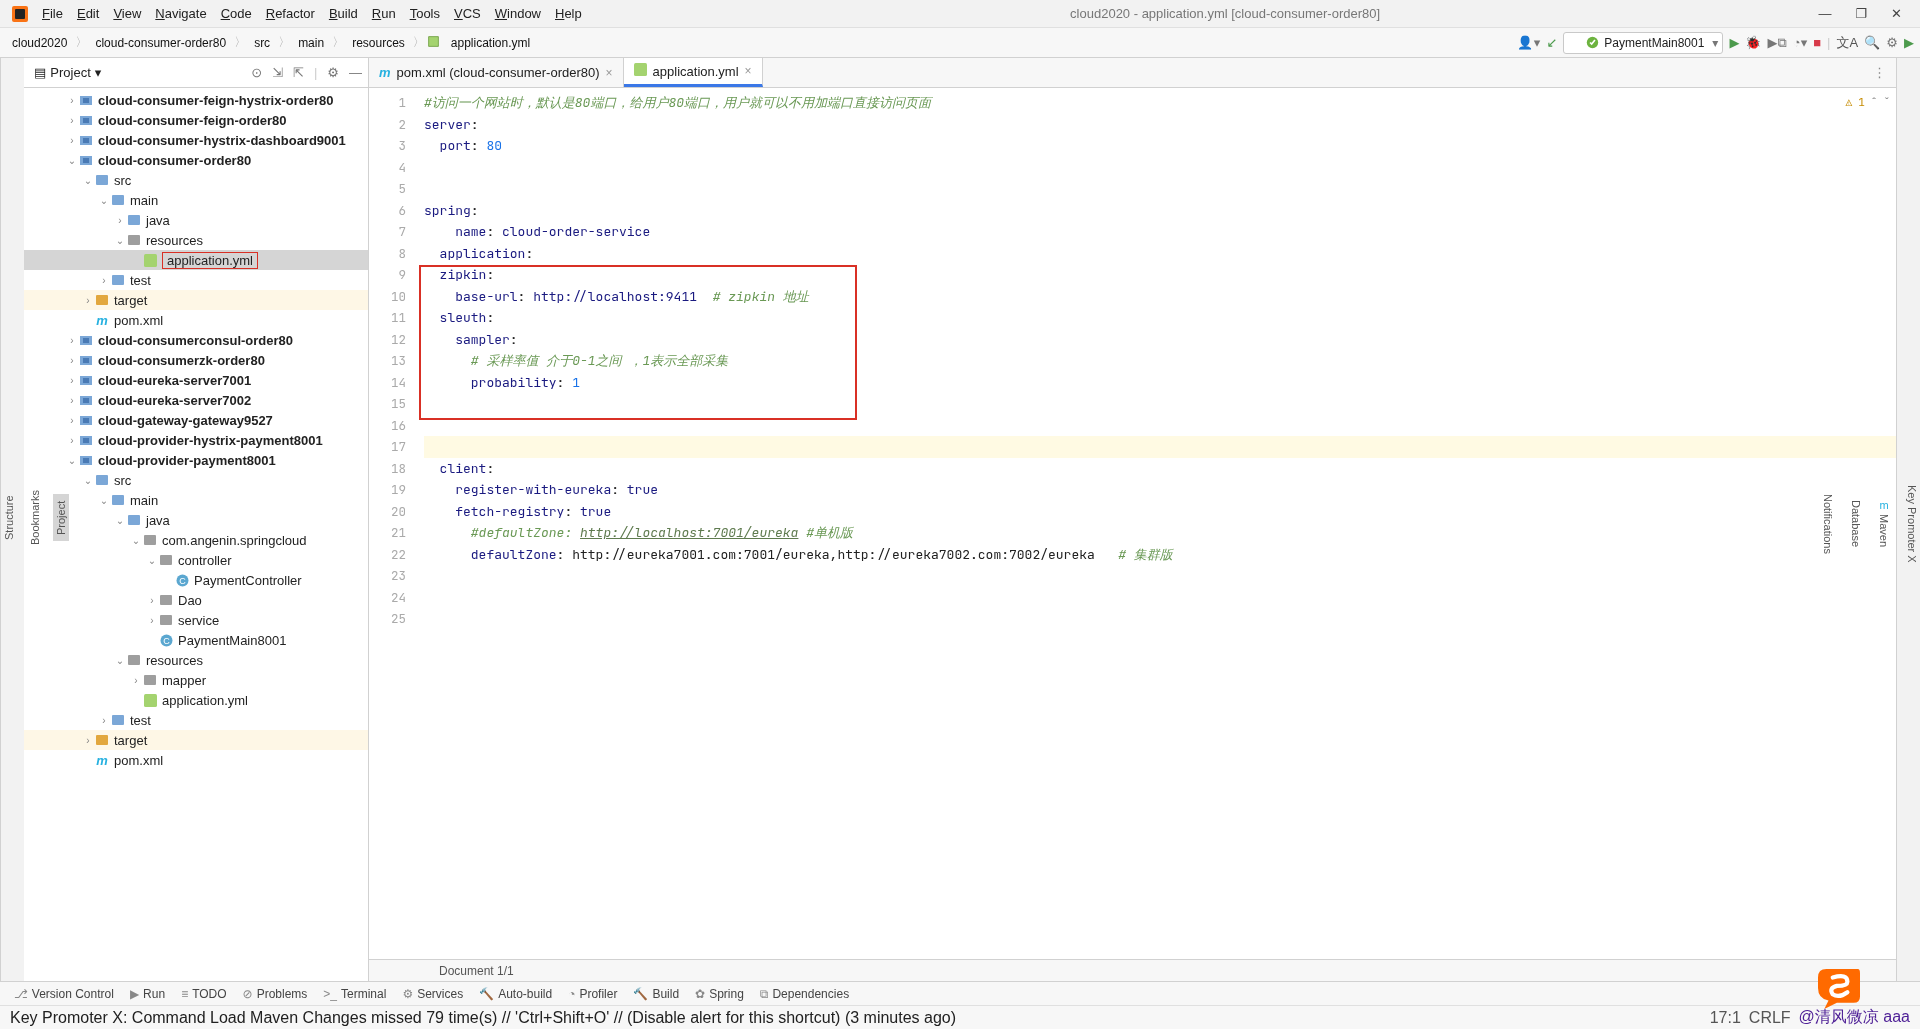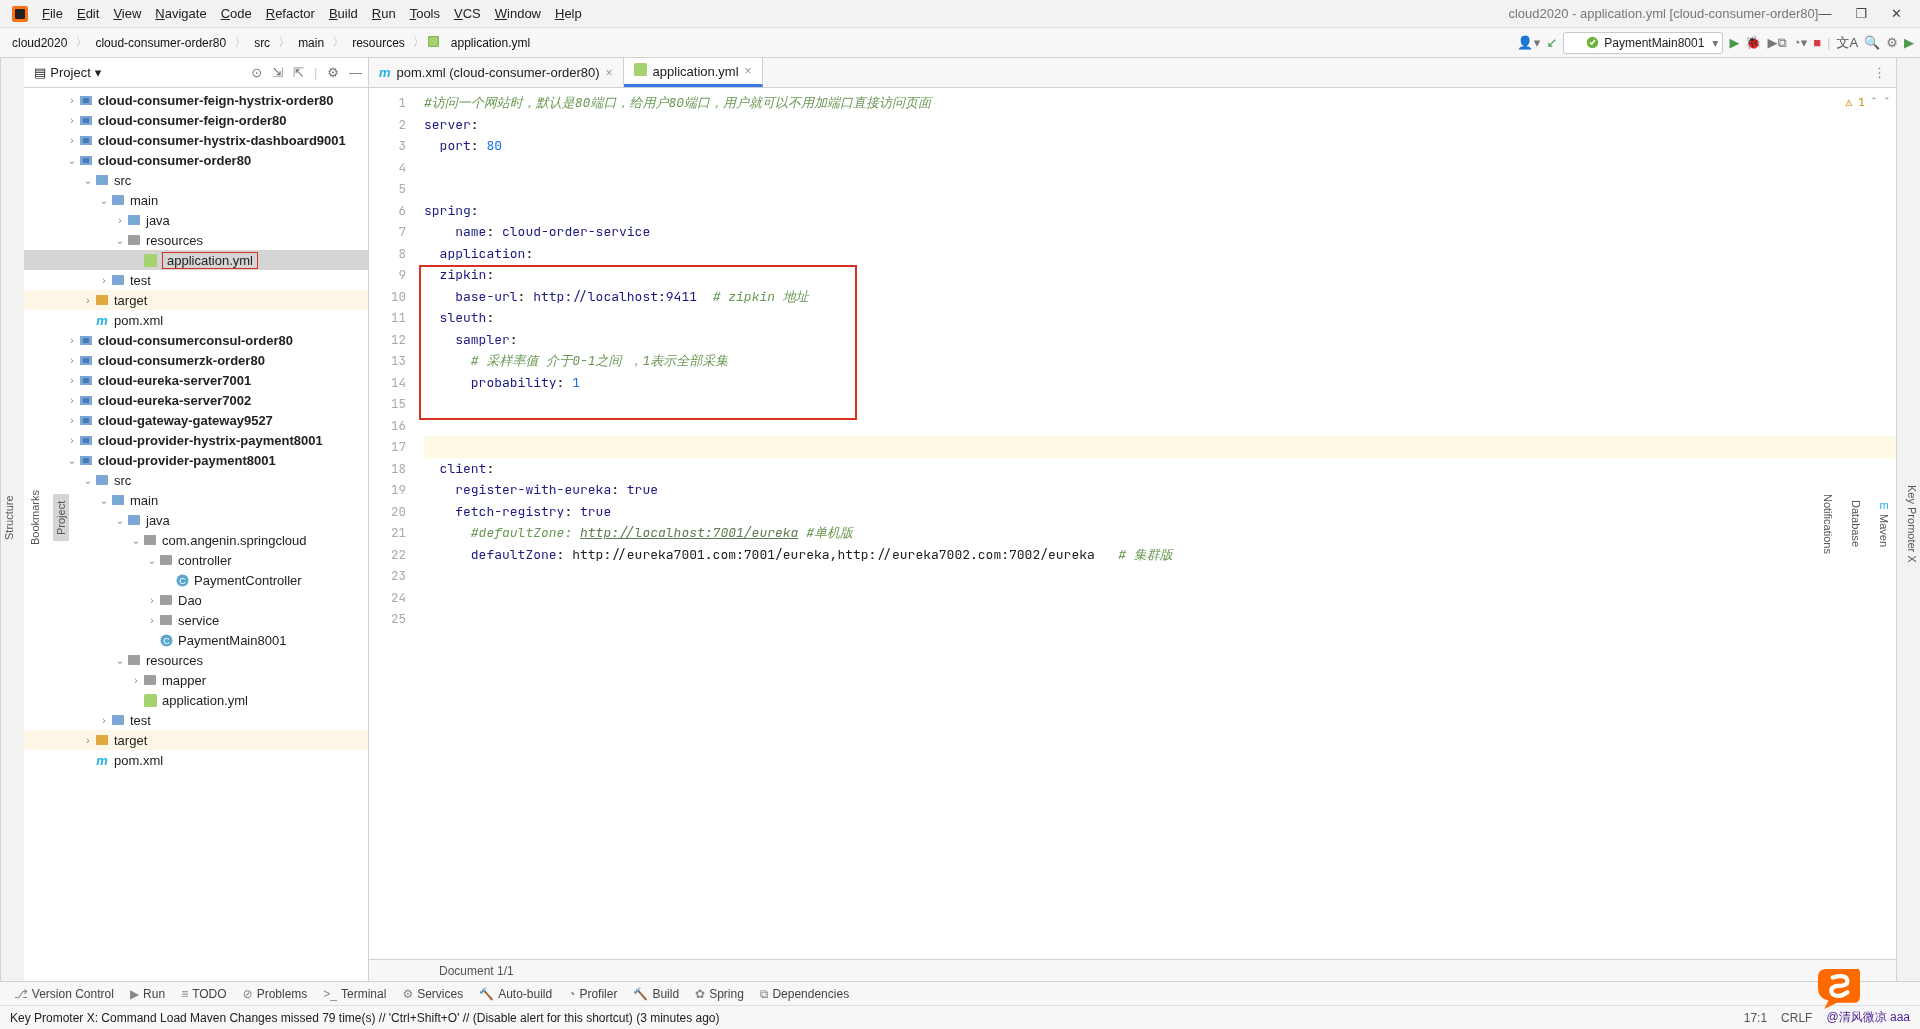--- a/index.html
+++ b/index.html
@@ -3,21 +3,21 @@
 <meta charset="utf-8">
 <style>
 * { margin: 0; padding: 0; box-sizing: border-box; }
 body { font-family: "Segoe UI", Arial, sans-serif; font-size: 13px; color: #212121; background: #f2f2f2; overflow: hidden; width: 1920px; height: 1029px; position: relative; }
 .app { display: flex; flex-direction: column; height: 100%; }
 .menubar { display: flex; align-items: center; padding: 0 8px; height: 28px; background: #f2f2f2; border-bottom: 1px solid #e0e0e0; }
 .menubar .logo { width: 16px; height: 16px; margin: 0 8px 0 4px; }
 .menubar .menus { display: flex; gap: 2px; }
 .menubar .menus span { padding: 3px 6px; cursor: default; }
 .menubar .menus span u { text-decoration: underline; }
-.menubar .title { flex: 1; text-align: right; margin-left: 44px; color: #777; }
+.menubar .title { flex: 1; text-align: center; margin-left: 44px; color: #777; }
 .menubar .winbtns { display: flex; gap: 24px; margin-left: auto; margin-right: 10px; }
 .menubar .winbtns span { font-size: 13px; color: #444; cursor: default; }
 .navbar { display: flex; align-items: center; height: 30px; background: #f7f7f7; border-bottom: 1px solid #d1d1d1; padding: 0 6px; }
 .breadcrumb { display: flex; align-items: center; gap: 2px; font-size: 12px; }
 .breadcrumb .seg { padding: 3px 6px; color: #111; }
 .breadcrumb .sep { color: #aaa; }
 .navbar .nav-right { margin-left: auto; display: flex; align-items: center; gap: 6px; }
 .run-combo { border: 1px solid #c9c9c9; border-radius: 3px; background: #fff; font-size: 12px; padding: 3px 18px 3px 22px; display: flex; align-items: center; gap: 5px; position: relative; }
 .main { flex: 1; display: flex; overflow: hidden; }
 .left-gutter { width: 24px; background: #f2f2f2; border-right: 1px solid #d1d1d1; display: flex; flex-direction: column; align-items: center; padding-top: 4px; gap: 10px; writing-mode: vertical-rl; transform: rotate(180deg); font-size: 11px; color: #555; }
@@ -55,22 +55,22 @@
 .c { color: #6a9955; font-style: italic; }
 .s { color: #1a1a80; }
 .lit { color: #1a73e8; }
 .u { text-decoration: underline; color: #5f7b4f; }
 .redbox { position: absolute; border: 2.5px solid #d93025; pointer-events: none; }
 .right-gutter { width: 24px; background: #f2f2f2; border-left: 1px solid #d1d1d1; display: flex; flex-direction: column; align-items: center; padding-top: 8px; writing-mode: vertical-rl; font-size: 11px; color: #555; gap: 12px; }
 .right-gutter div { padding: 6px 2px; }
 .editor-footer { height: 22px; border-top: 1px solid #d1d1d1; display: flex; align-items: center; padding-left: 70px; font-size: 12px; color: #555; background:#f7f7f7; }
 .bottom-tools { height: 24px; border-top: 1px solid #d1d1d1; background: #f7f7f7; display: flex; align-items: center; gap: 4px; padding: 0 8px; font-size: 12px; }
 .bottom-tools .bt { display: flex; align-items: center; gap: 4px; padding: 2px 6px; color: #444; }
-.statusbar { height: 24px; background: #f7f7f7; border-top: 1px solid #e0e0e0; display: flex; align-items: center; padding: 0 10px; font-size: 12px; }
-.statusbar .right { margin-left: auto; display: flex; gap: 14px; color: #555; align-items: center;}
+.statusbar { height: 24px; background: #f7f7f7; border-top: 1px solid #e0e0e0; display: flex; align-items: center; padding: 0 10px; font-size: 16px; }
+.statusbar .right { margin-left: auto; display: flex; gap: 8px; color: #555; align-items: center;}
 .insp { position: absolute; right: 2px; top: 4px; display: flex; gap: 6px; color: #888; font-size: 11px; align-items: center; z-index: 3; background: #fff; padding: 0 4px;}
 .warn { color: #c58b00; }
 .sogou-logo { position: absolute; right: 60px; bottom: 20px; }
 </style>
 </head>
 <body>
 
 <div class="app">
   <div class="menubar">
     <svg class="logo" viewBox="0 0 16 16">

